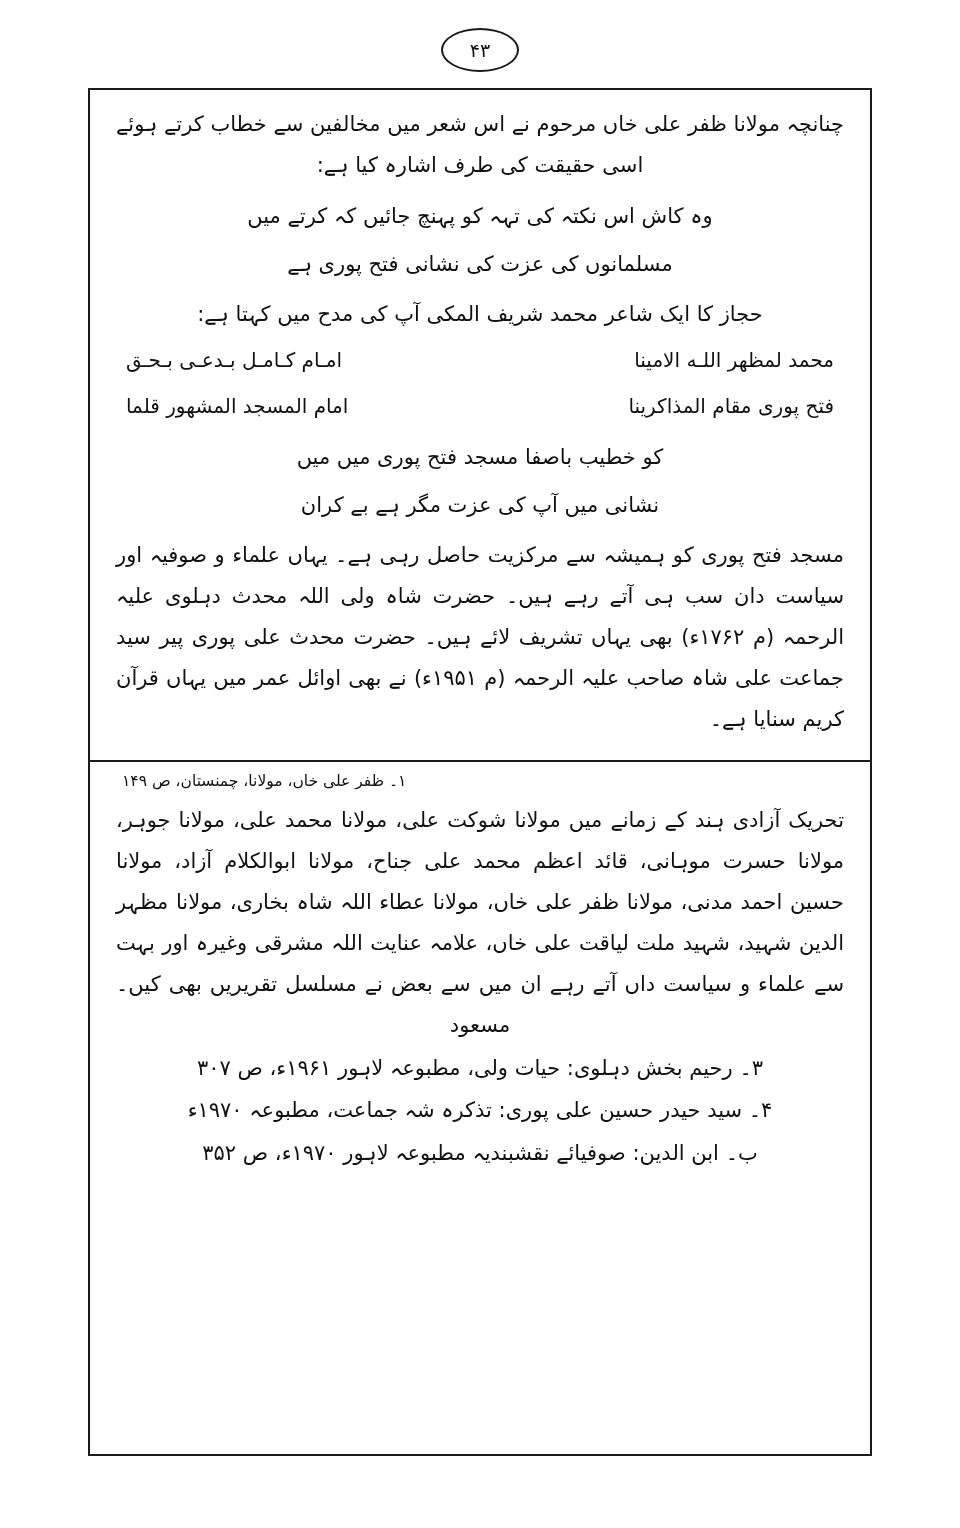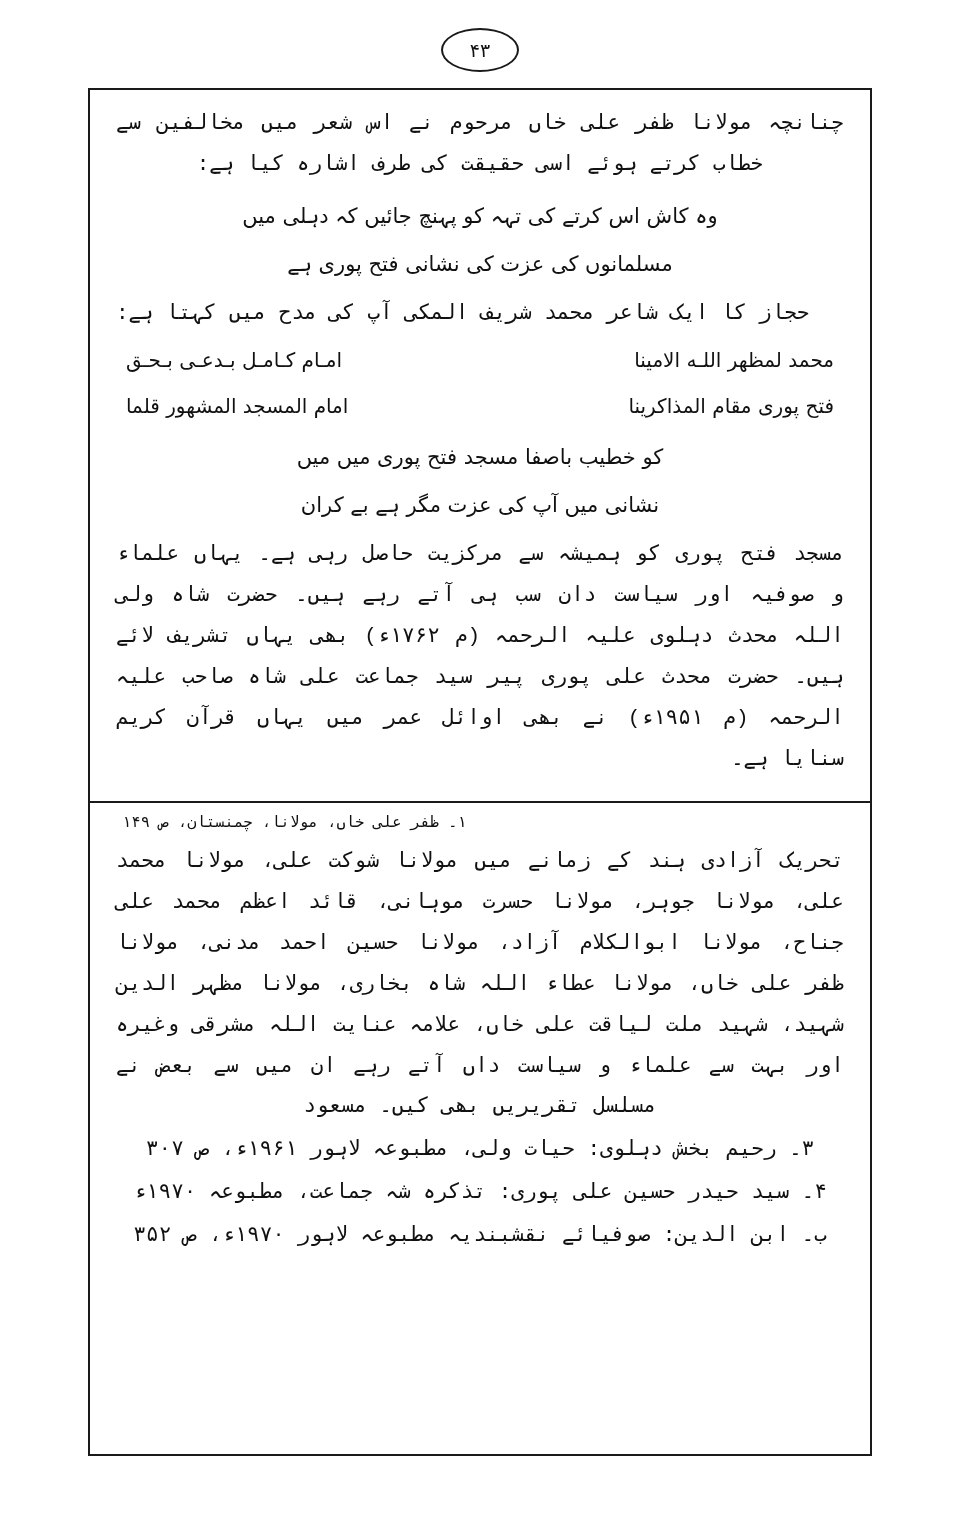--- a/index.html
+++ b/index.html
@@ -68,21 +68,20 @@
     margin: 6px 0 0 0;
   }
 
   .footnote-area {
     padding: 10px 26px 14px 26px;
     flex: 1 1 auto;
   }
 
   p {
     margin: 0;
-    font-family: Liberation Mono, monospace;
   }
 
   .para {
     font-size: 21px;
     line-height: 1.95;
     text-align: justify;
     text-align-last: center;
     margin-bottom: 6px;
   }
   .para.flow {
@@ -118,21 +117,21 @@
     margin-right: 28px;
   }
   .arabic-verse .hemistich.left {
     margin-left: 44px;
   }
 
   .lead-in {
     font-size: 21px;
     line-height: 1.95;
     margin: 0 0 2px 0;
-    text-align: left;
+    text-align: center;
   }
 
   .footnote {
     font-size: 21px;
     line-height: 1.95;
     margin-bottom: 2px;
   }
   .footnote.long {
     text-align: justify;
     text-align-last: center;
@@ -156,21 +155,21 @@
     <div class="page-number">۴۳</div>
   </div>
 
   <div class="frame">
 
     <div class="body-area">
 
       <p class="para">چنانچہ مولانا ظفر علی خاں مرحوم نے اس شعر میں مخالفین سے خطاب کرتے ہوئے اسی حقیقت کی طرف اشارہ کیا ہے:</p>
 
       <div class="couplet">
-        <span class="line">وہ کاش اس کرتے کی تہہ کو پہنچ جائیں کہ دہلی میں</span>
+        <span class="line">وہ کاش اس نکتہ کی تہہ کو پہنچ جائیں کہ کرتے میں</span>
         <span class="line">مسلمانوں کی عزت کی نشانی فتح پوری ہے</span>
       </div>
 
       <p class="lead-in">حجاز کا ایک شاعر محمد شریف المکی آپ کی مدح میں کہتا ہے:</p>
 
       <div class="arabic-verse">
         <span class="hemistich left">محمد لمظهر اللـه الامینا</span>
         <span class="hemistich right">امـام کـامـل بـدعـی بـحـق</span>
       </div>
 

